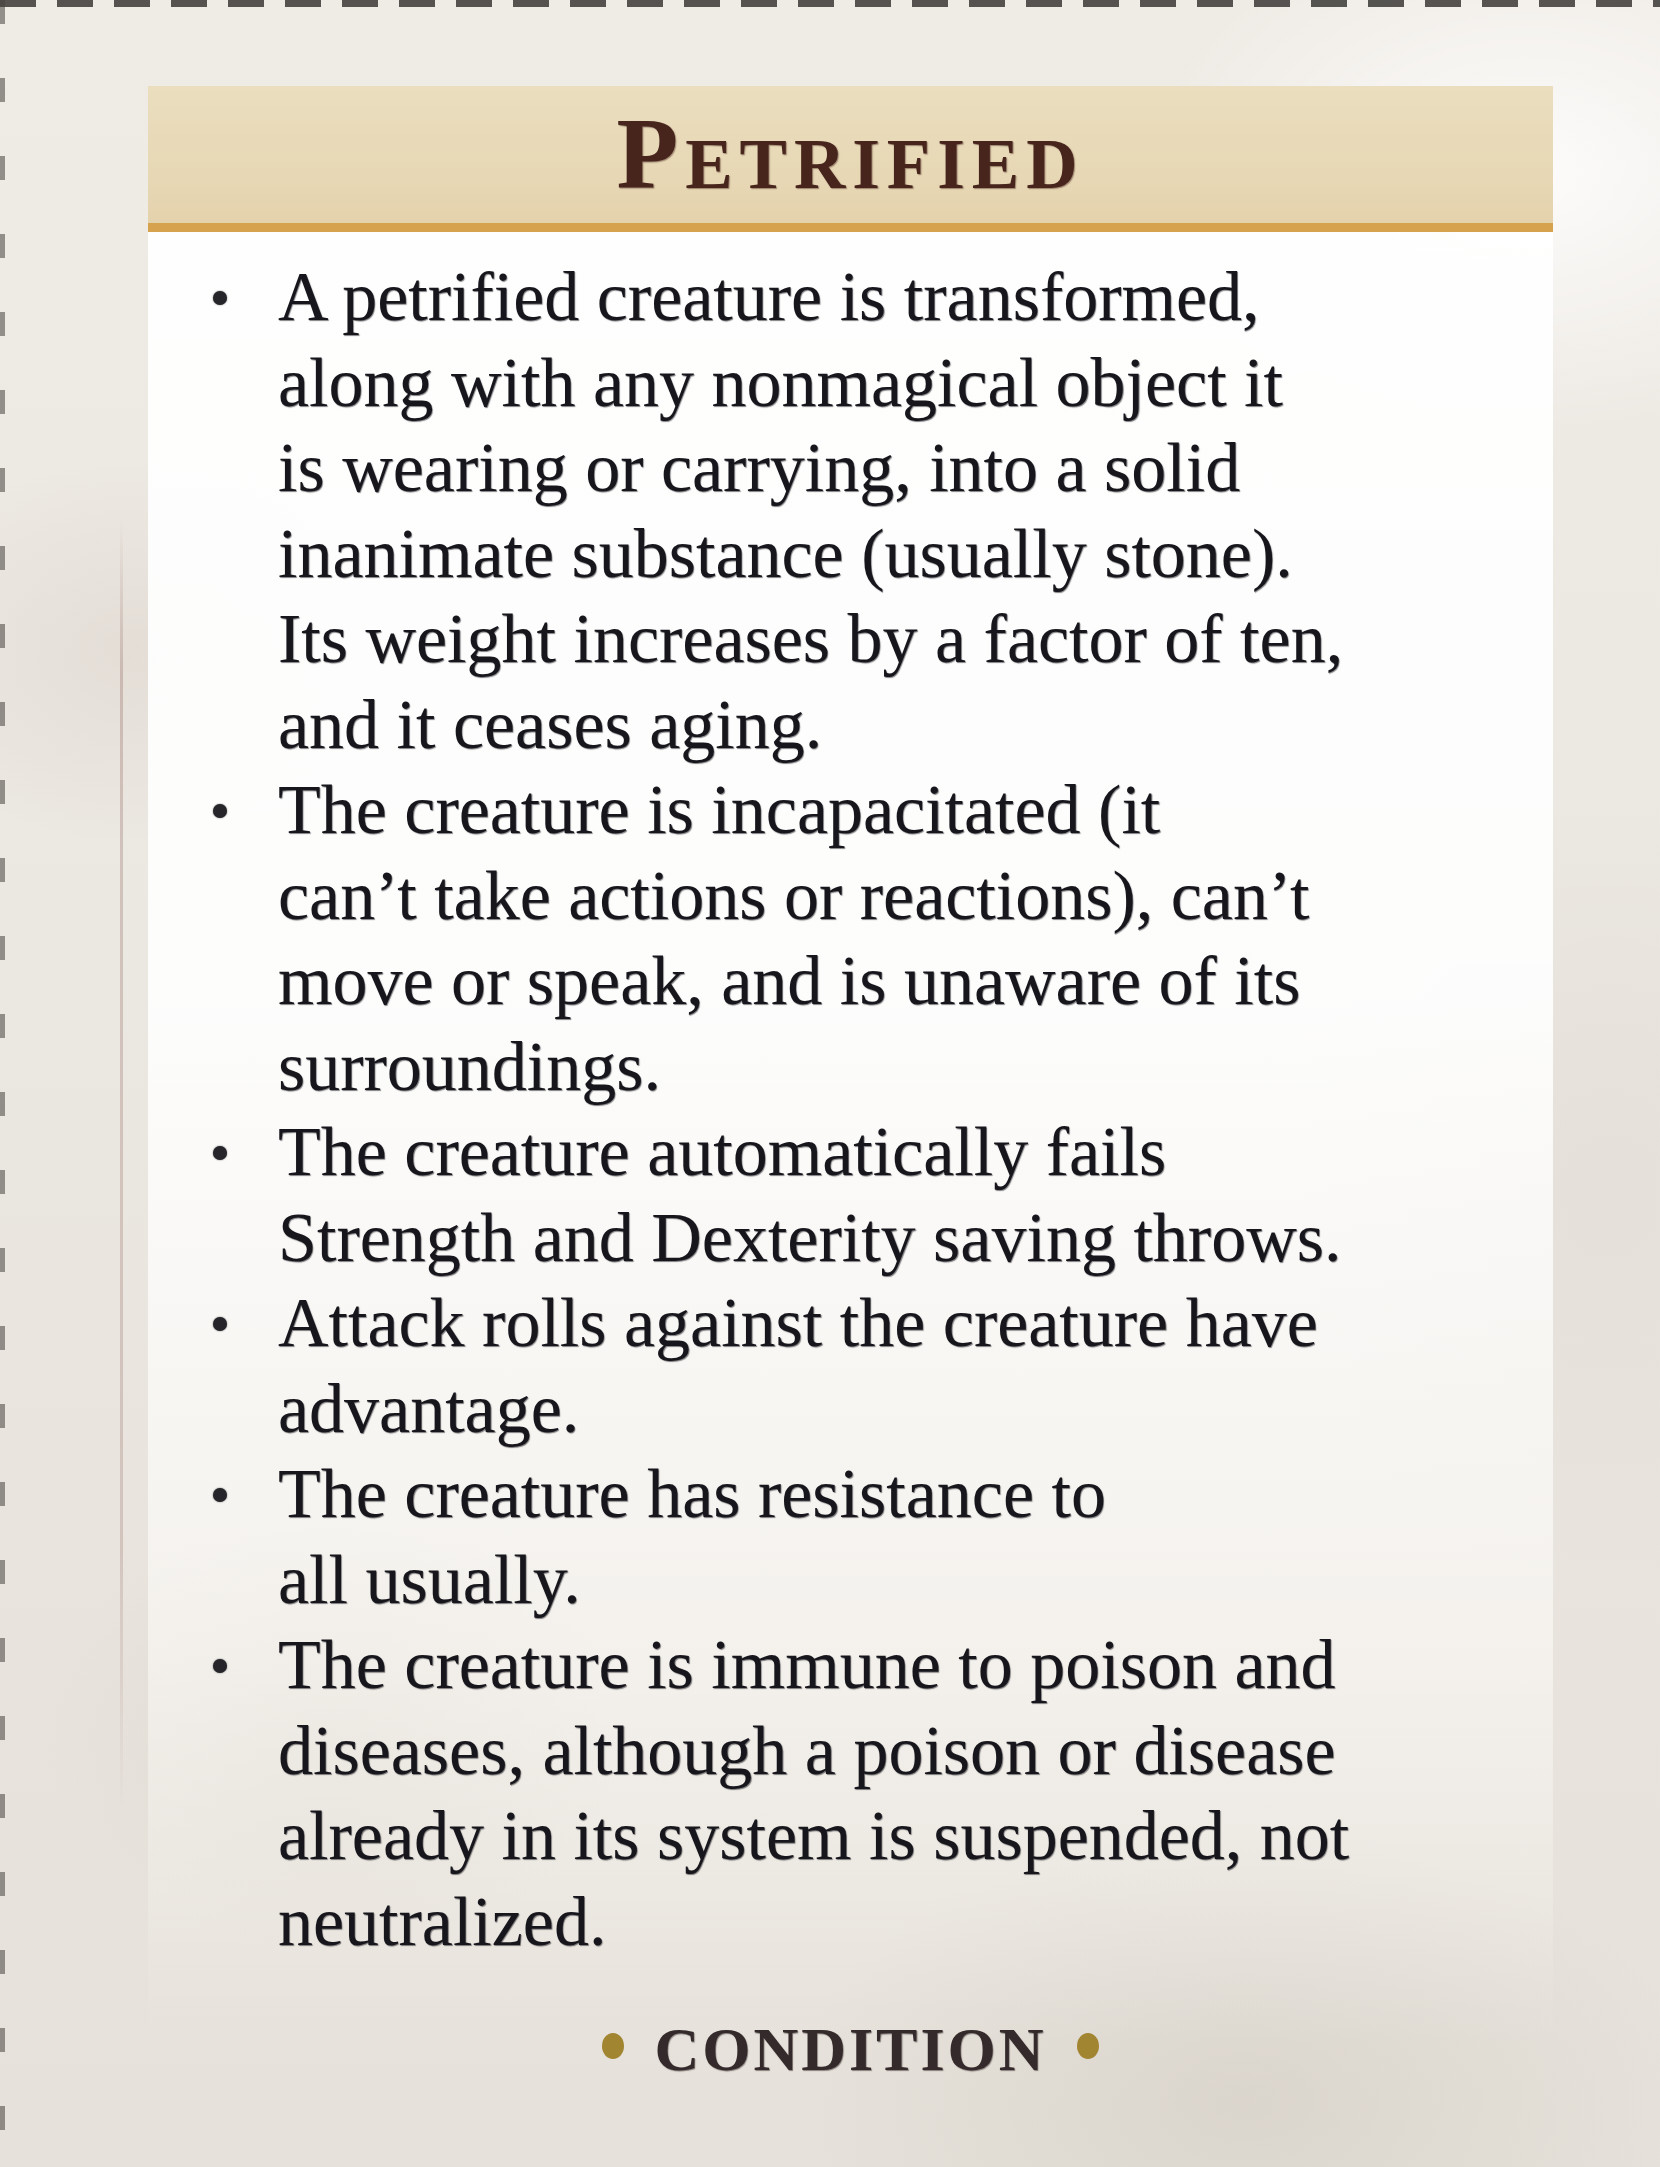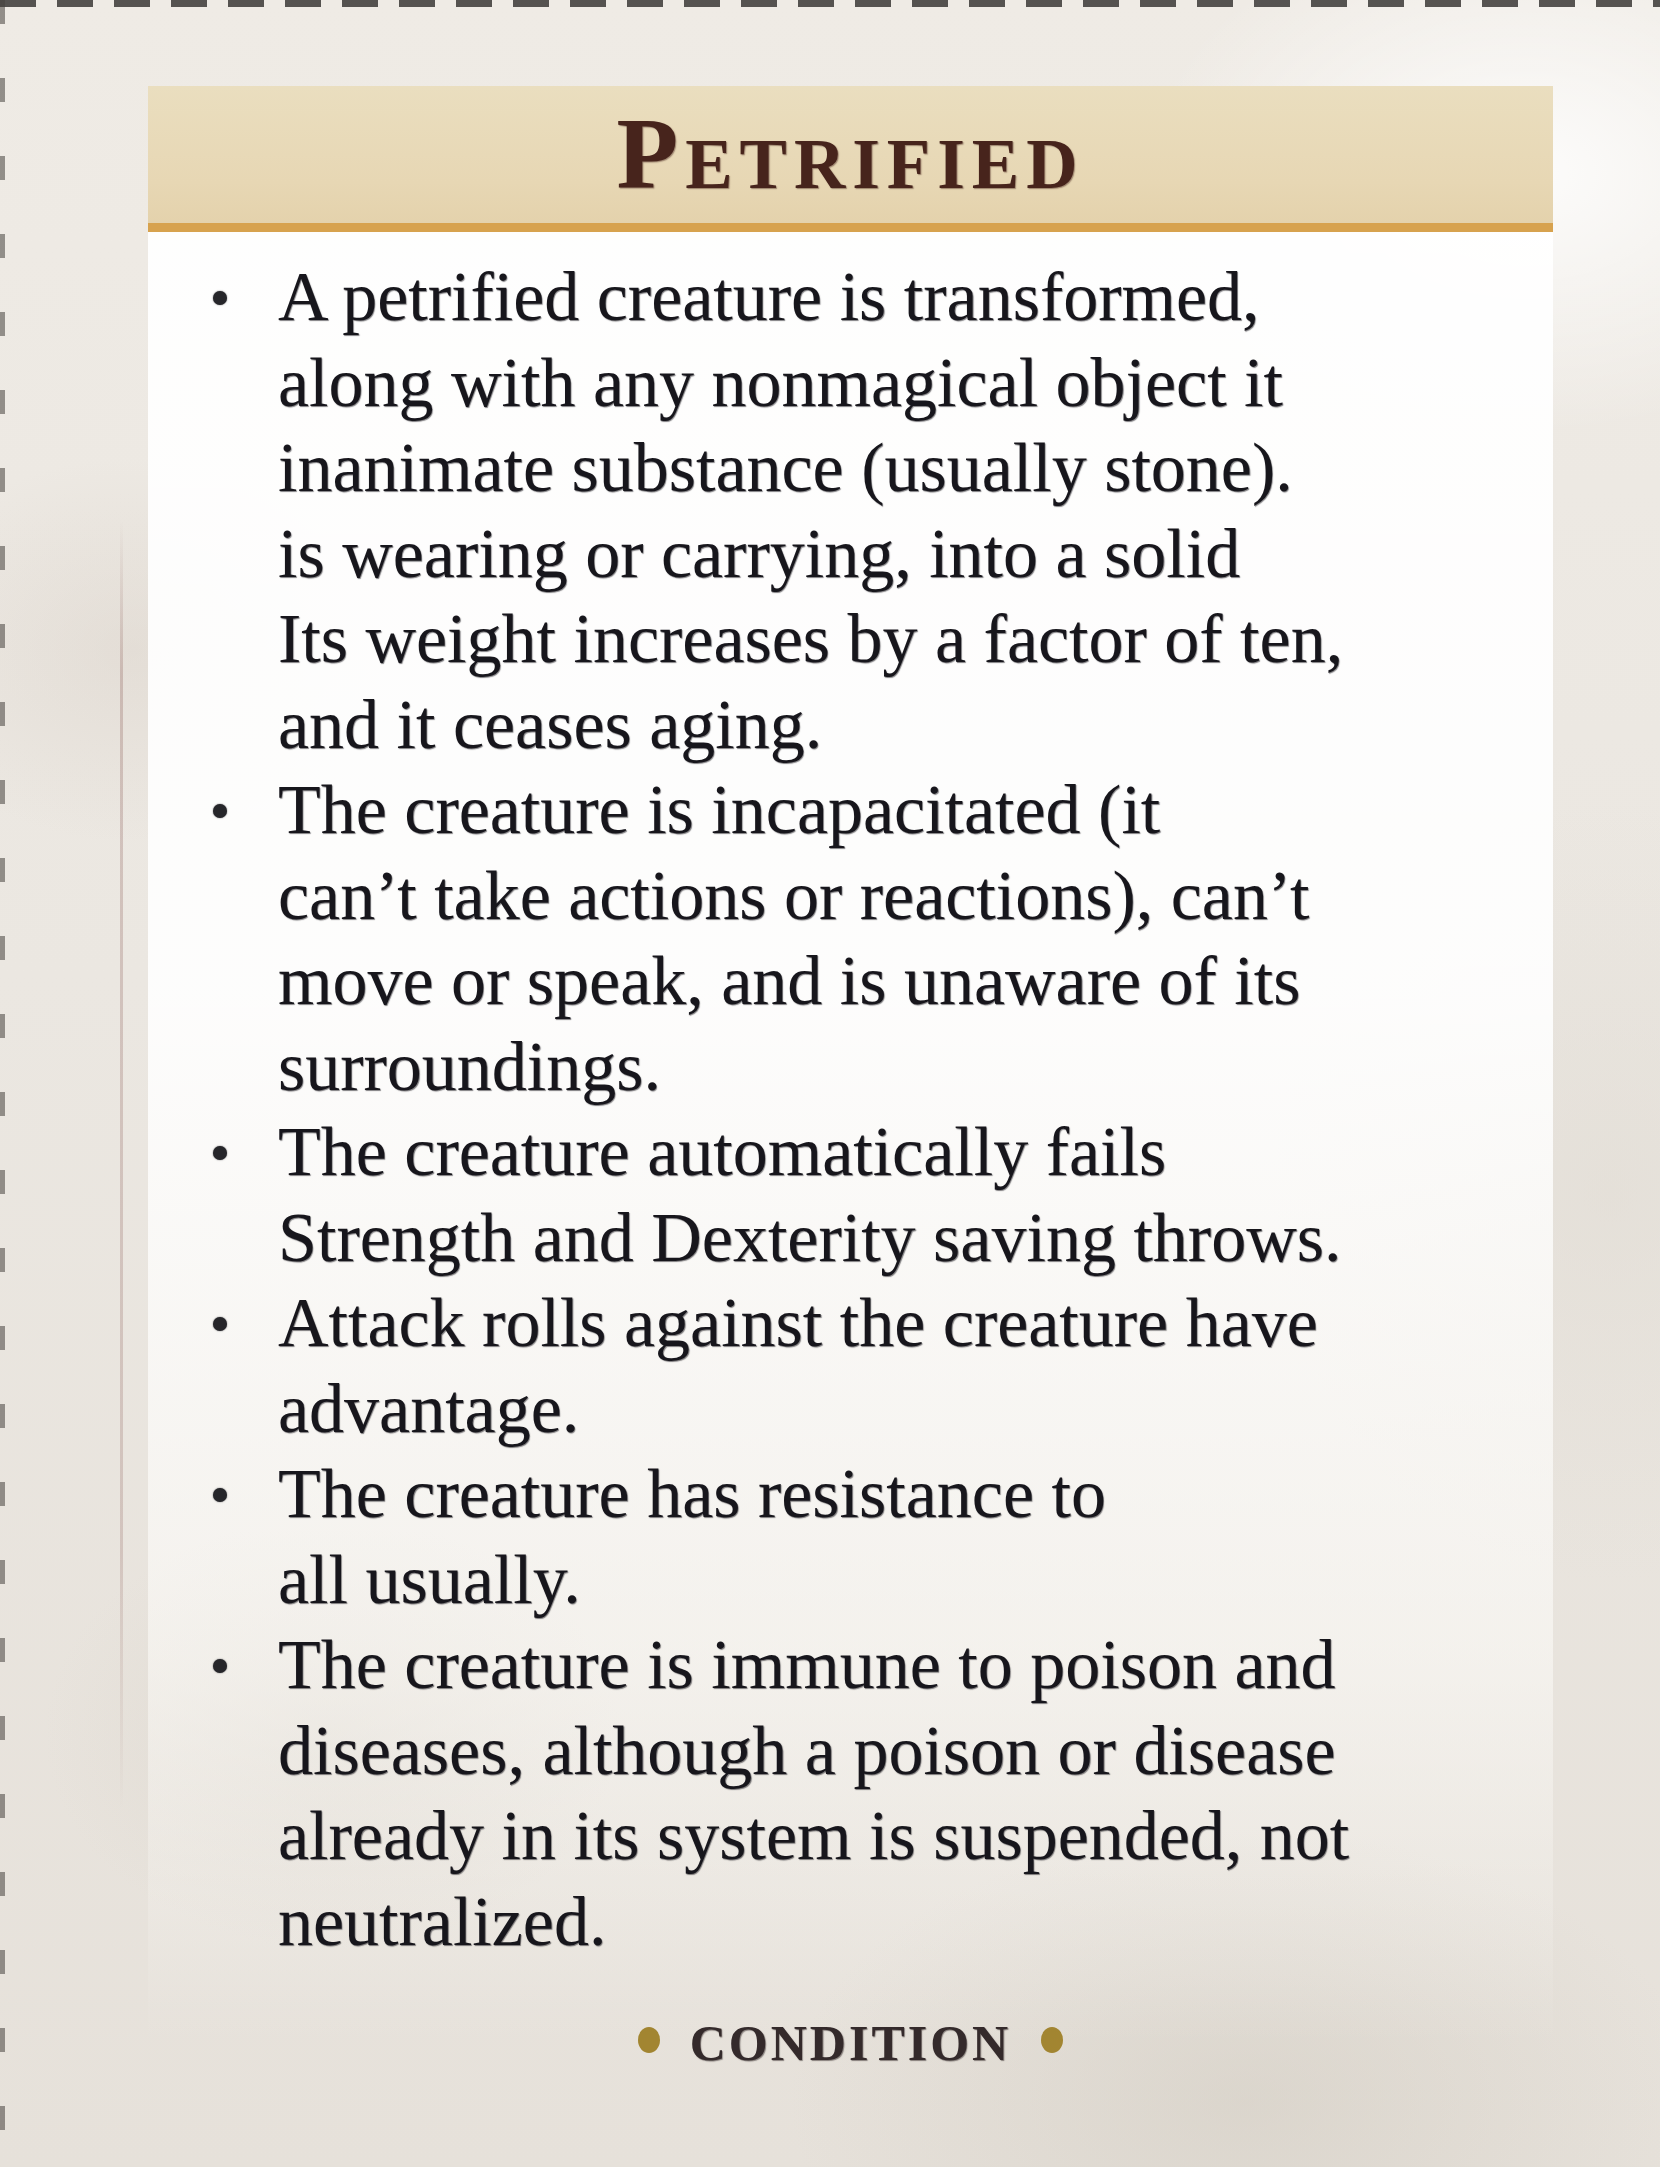--- a/index.html
+++ b/index.html
@@ -65,21 +65,21 @@
     border-radius:50%;background:#26262a;
     box-shadow:0 0 1.5px rgba(30,30,35,.8);
   }
   .li-line{display:block;white-space:nowrap;}
   .footer{
     position:absolute;left:148px;top:2018px;width:1405px;
     text-align:center;white-space:nowrap;
   }
   .footer-label{
     display:inline-block;vertical-align:middle;
-    font-size:50px;line-height:1;font-weight:700;letter-spacing:3px;
+    font-size:62px;line-height:1;font-weight:700;letter-spacing:3px;
     color:#342a2b;
     text-shadow:.8px .8px 1px rgba(40,30,30,.5);
   }
   .sep-dot{
     display:inline-block;vertical-align:middle;
     width:22px;height:26px;border-radius:50%;
     background:var(--dot,#a28531);
     margin:0 30px 6px 30px;
   }
 </style>
@@ -96,22 +96,22 @@
 
     <div class="header-bar">
       <div class="title">Petrified</div>
     </div>
 
     <ul class="cond-list">
         <li>
           <span class="bullet-dot"></span>
           <span class="li-line">A petrified creature is transformed,</span>
           <span class="li-line">along with any nonmagical object it</span>
+          <span class="li-line">is wearing or carrying, into a solid</span>
           <span class="li-line">inanimate substance (usually stone).</span>
-          <span class="li-line">is wearing or carrying, into a solid</span>
           <span class="li-line">Its weight increases by a factor of ten,</span>
           <span class="li-line">and it ceases aging.</span>
         </li>
         <li>
           <span class="bullet-dot"></span>
           <span class="li-line">The creature is incapacitated (it</span>
           <span class="li-line">can’t take actions or reactions), can’t</span>
           <span class="li-line">move or speak, and is unaware of its</span>
           <span class="li-line">surroundings.</span>
         </li>

